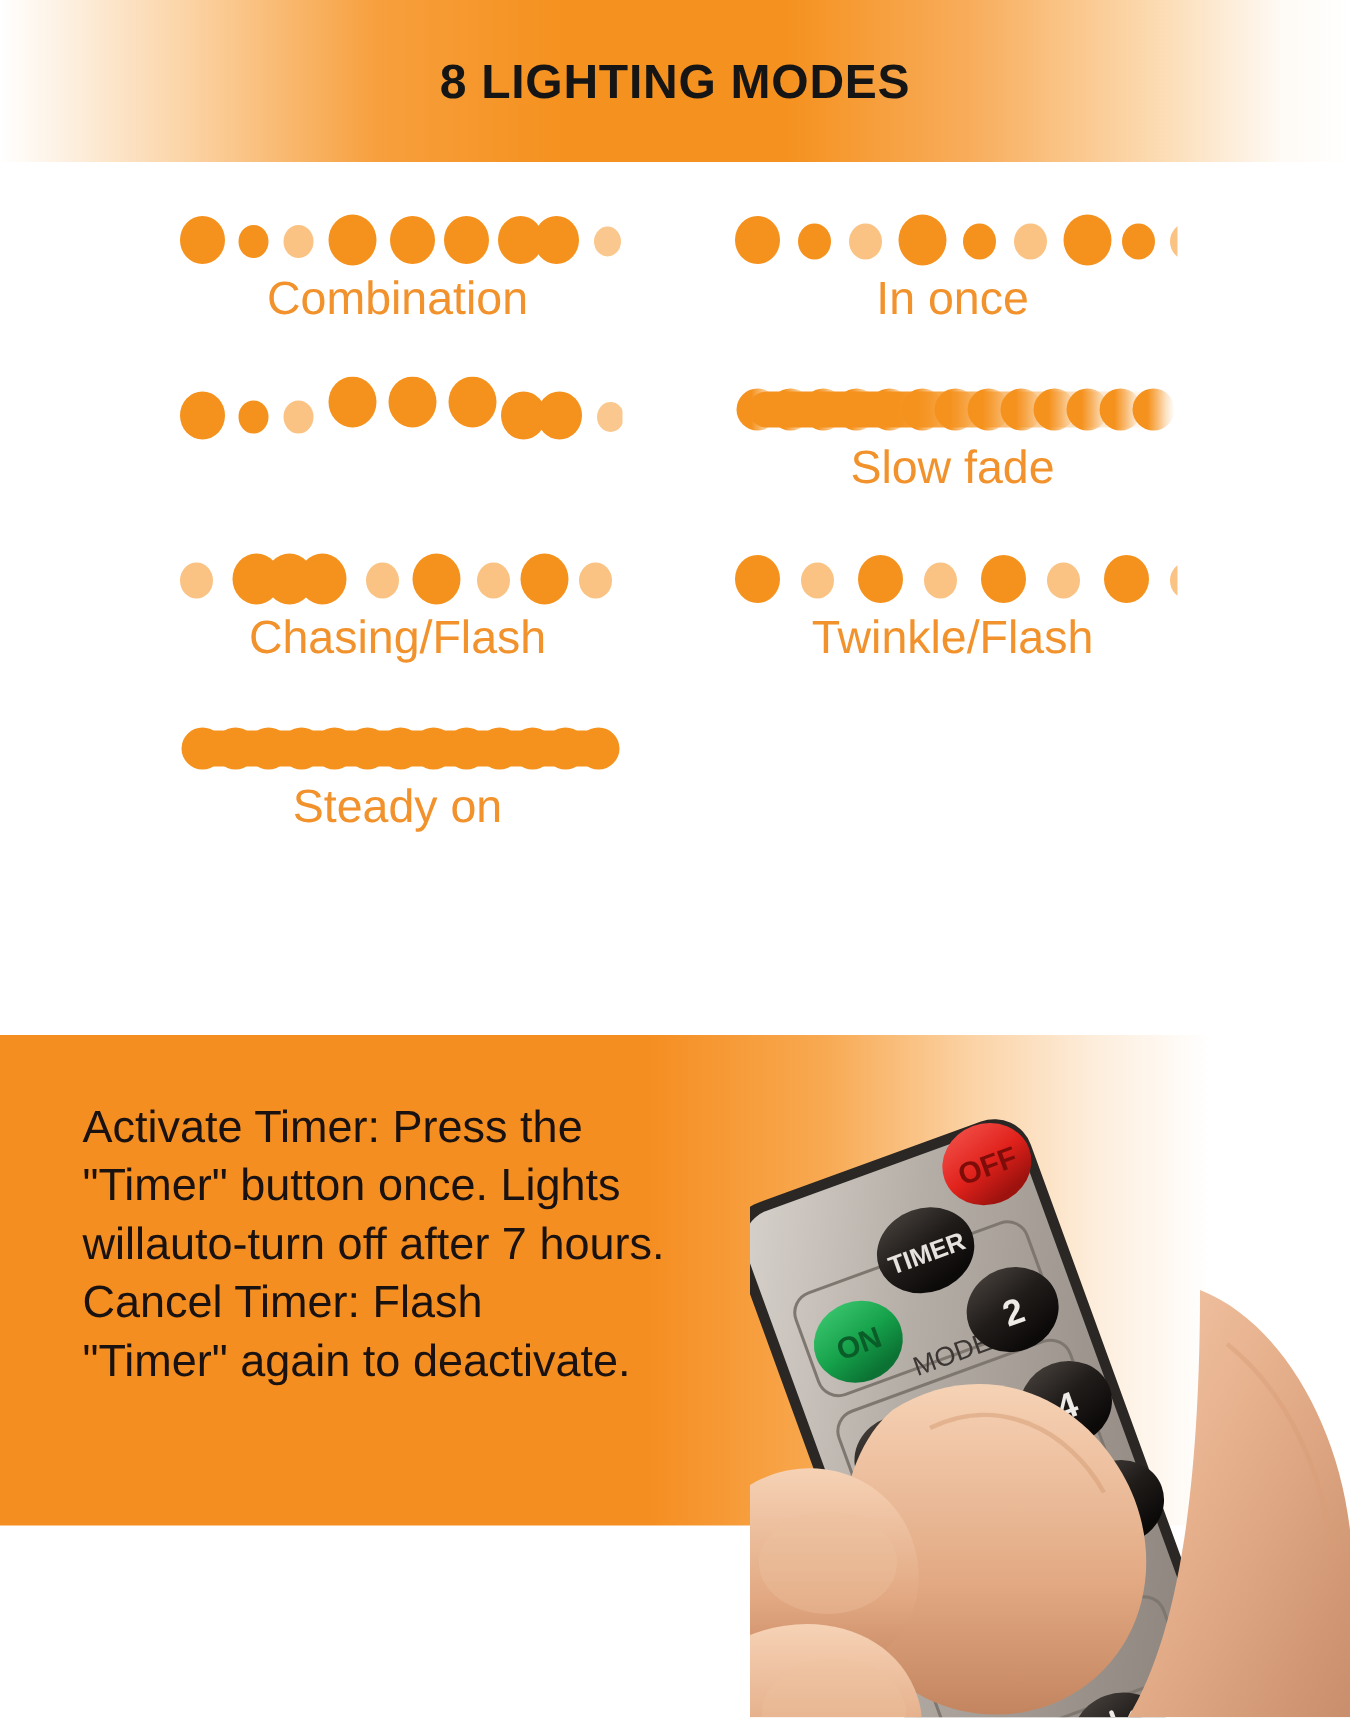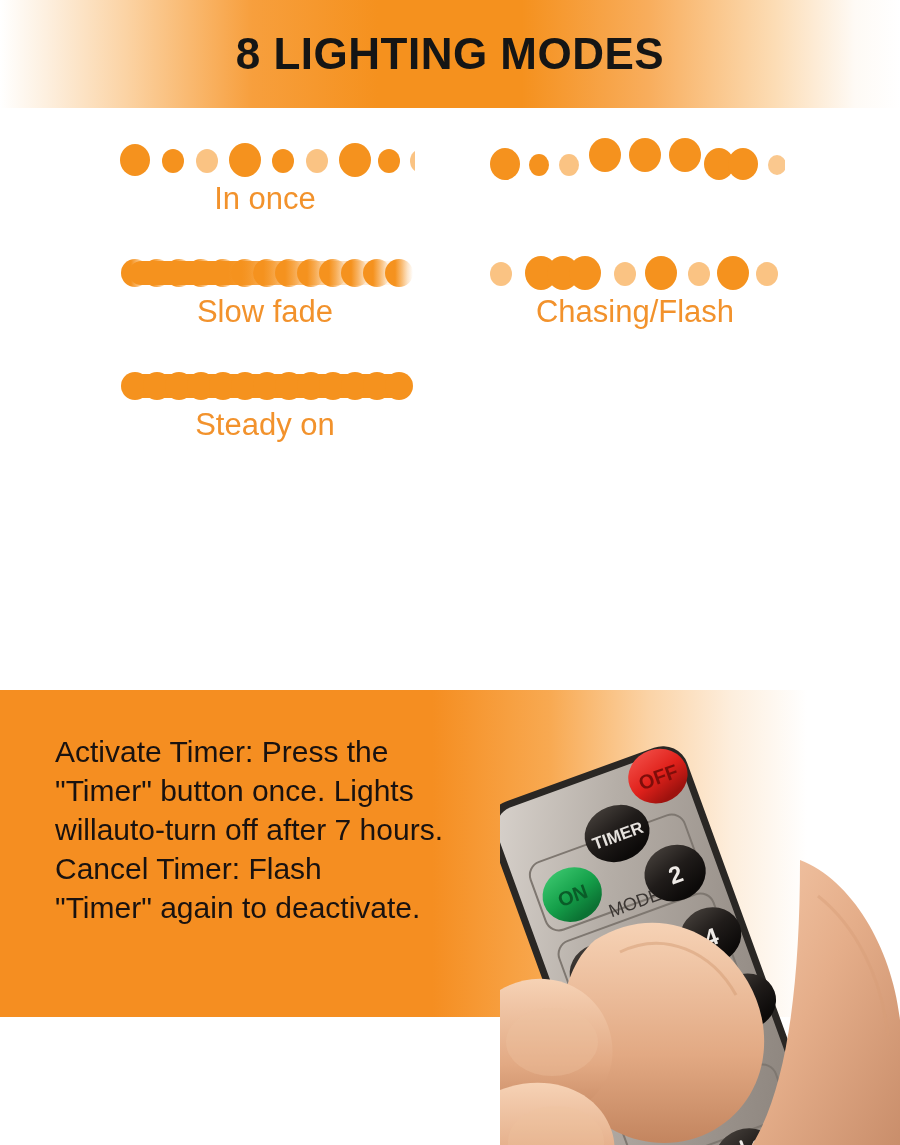--- a/index.html
+++ b/index.html
@@ -32,21 +32,21 @@
         #f5911e 58%,
         #f8ad5c 72%,
         #fcdcb4 86%,
         #fefaf5 95%,
         #ffffff 100%);
     display: flex;
     align-items: center;
     justify-content: center;
   }
   .header-title {
-    font-size: 44px;
+    font-size: 32px;
     font-weight: bold;
     color: #151515;
     letter-spacing: 0.5px;
     font-family: "Liberation Sans", sans-serif;
     text-align: center;
     line-height: 1;
   }
 
   
   .modes-area {
@@ -132,20 +132,38 @@
 </head>
 <body>
 
 <div class="header-banner">
   <div class="header-title">8 LIGHTING MODES</div>
 </div>
 
 <div class="modes-area">
   <div class="modes-grid">
 
+    <div class="mode-cell">
+      <div class="pattern-row">
+        <svg class="pattern-svg" width="300" height="44" viewBox="0 0 300 44">
+          <g fill="#F5921E">
+            <ellipse cx="20" cy="22" rx="15" ry="16"></ellipse>
+            <ellipse cx="54" cy="23" rx="10" ry="11"></ellipse>
+            <ellipse cx="84" cy="23" rx="10" ry="11" opacity="0.55"></ellipse>
+            <ellipse cx="120" cy="22" rx="16" ry="17"></ellipse>
+            <ellipse cx="160" cy="22" rx="15" ry="16"></ellipse>
+            <ellipse cx="196" cy="22" rx="15" ry="16"></ellipse>
+            <ellipse cx="232" cy="22" rx="15" ry="16"></ellipse>
+            <ellipse cx="256" cy="22" rx="15" ry="16"></ellipse>
+            <ellipse cx="290" cy="23" rx="9" ry="10" opacity="0.5"></ellipse>
+          </g>
+        </svg>
+      </div>
+      <div class="mode-label">Combination</div>
+    </div>
 
     <div class="mode-cell">
       <div class="pattern-row">
         <svg class="pattern-svg" width="300" height="44" viewBox="0 0 300 44">
           <g fill="#F5921E">
             <ellipse cx="20" cy="22" rx="15" ry="16"></ellipse>
             <ellipse cx="58" cy="23" rx="11" ry="12"></ellipse>
             <ellipse cx="92" cy="23" rx="11" ry="12" opacity="0.55"></ellipse>
             <ellipse cx="130" cy="22" rx="16" ry="17"></ellipse>
             <ellipse cx="168" cy="23" rx="11" ry="12"></ellipse>
@@ -225,20 +243,37 @@
             <ellipse cx="248" cy="22" rx="16" ry="17"></ellipse>
             <ellipse cx="282" cy="23" rx="11" ry="12" opacity="0.55"></ellipse>
             <ellipse cx="318" cy="22" rx="16" ry="17"></ellipse>
             <ellipse cx="338" cy="22" rx="16" ry="17"></ellipse>
           </g>
         </svg>
       </div>
       <div class="mode-label">Chasing/Flash</div>
     </div>
 
+    <div class="mode-cell">
+      <div class="pattern-row">
+        <svg class="pattern-svg" width="300" height="44" viewBox="0 0 300 44">
+          <g fill="#F5921E">
+            <ellipse cx="20" cy="22" rx="15" ry="16"></ellipse>
+            <ellipse cx="60" cy="23" rx="11" ry="12" opacity="0.55"></ellipse>
+            <ellipse cx="102" cy="22" rx="15" ry="16"></ellipse>
+            <ellipse cx="142" cy="23" rx="11" ry="12" opacity="0.55"></ellipse>
+            <ellipse cx="184" cy="22" rx="15" ry="16"></ellipse>
+            <ellipse cx="224" cy="23" rx="11" ry="12" opacity="0.55"></ellipse>
+            <ellipse cx="266" cy="22" rx="15" ry="16"></ellipse>
+            <ellipse cx="306" cy="23" rx="11" ry="12" opacity="0.55"></ellipse>
+          </g>
+        </svg>
+      </div>
+      <div class="mode-label">Twinkle/Flash</div>
+    </div>
 
     <div class="mode-cell">
       <div class="pattern-row">
         <svg class="pattern-svg" width="300" height="44" viewBox="0 0 300 44">
           <g fill="#F5921E">
             <rect x="14" y="10" width="276" height="24" rx="12"></rect>
             <circle cx="20" cy="22" r="14"></circle>
               <circle cx="42" cy="22" r="14"></circle>
             <circle cx="64" cy="22" r="14"></circle>
               <circle cx="86" cy="22" r="14"></circle>

